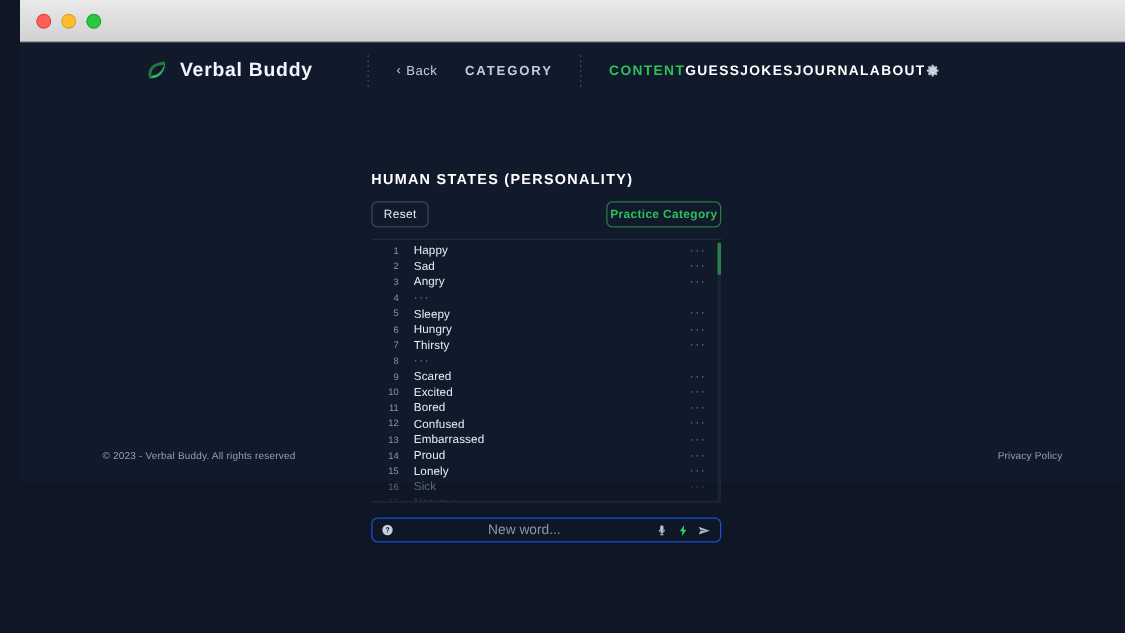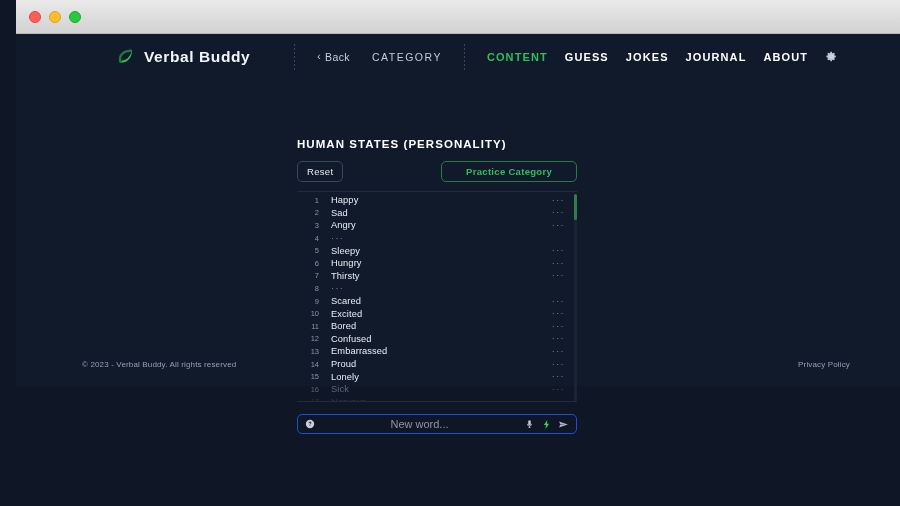--- a/index.html
+++ b/index.html
@@ -95,29 +95,28 @@
     letter-spacing: 0.4px;
     display: flex;
     align-items: center;
     gap: 4px;
     cursor: pointer;
   }
   .back-chevron { font-size: 10px; color: #c7cfdd; }
   .crumb-category {
     color: #c3ccdb;
     font-size: 10.5px;
-    font-weight: normal;
+    font-weight: bold;
     letter-spacing: 1.5px;
     text-align: center;
   }
 
   .nav-right {
     display: flex;
     align-items: center;
-    gap: 17px;
     padding-left: 22px;
   }
   .nav-item {
     color: #ffffff;
     font-size: 11px;
     font-weight: bold;
     letter-spacing: 1.1px;
     cursor: pointer;
     white-space: nowrap;
   }
@@ -161,21 +160,21 @@
     font-family: "Liberation Sans", sans-serif;
   }
   .btn-reset {
     color: #e6ebf3;
     border: 1px solid #3a465c;
   }
   .btn-practice {
     color: #2fbf5b;
     border: 1px solid #2a7a45;
     font-weight: bold;
-    padding: 4px 24px;
+    padding: 4px 2px;
   }
 
   .list-wrap {
     position: relative;
     border-top: 1px solid #222c41;
     border-bottom: 1px solid #222c41;
     height: 211px;
     overflow: hidden;
     padding-top: 2px;
   }

